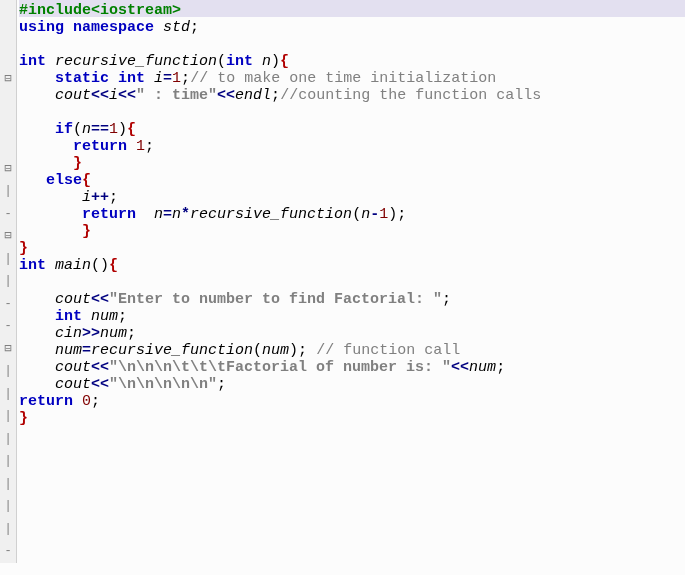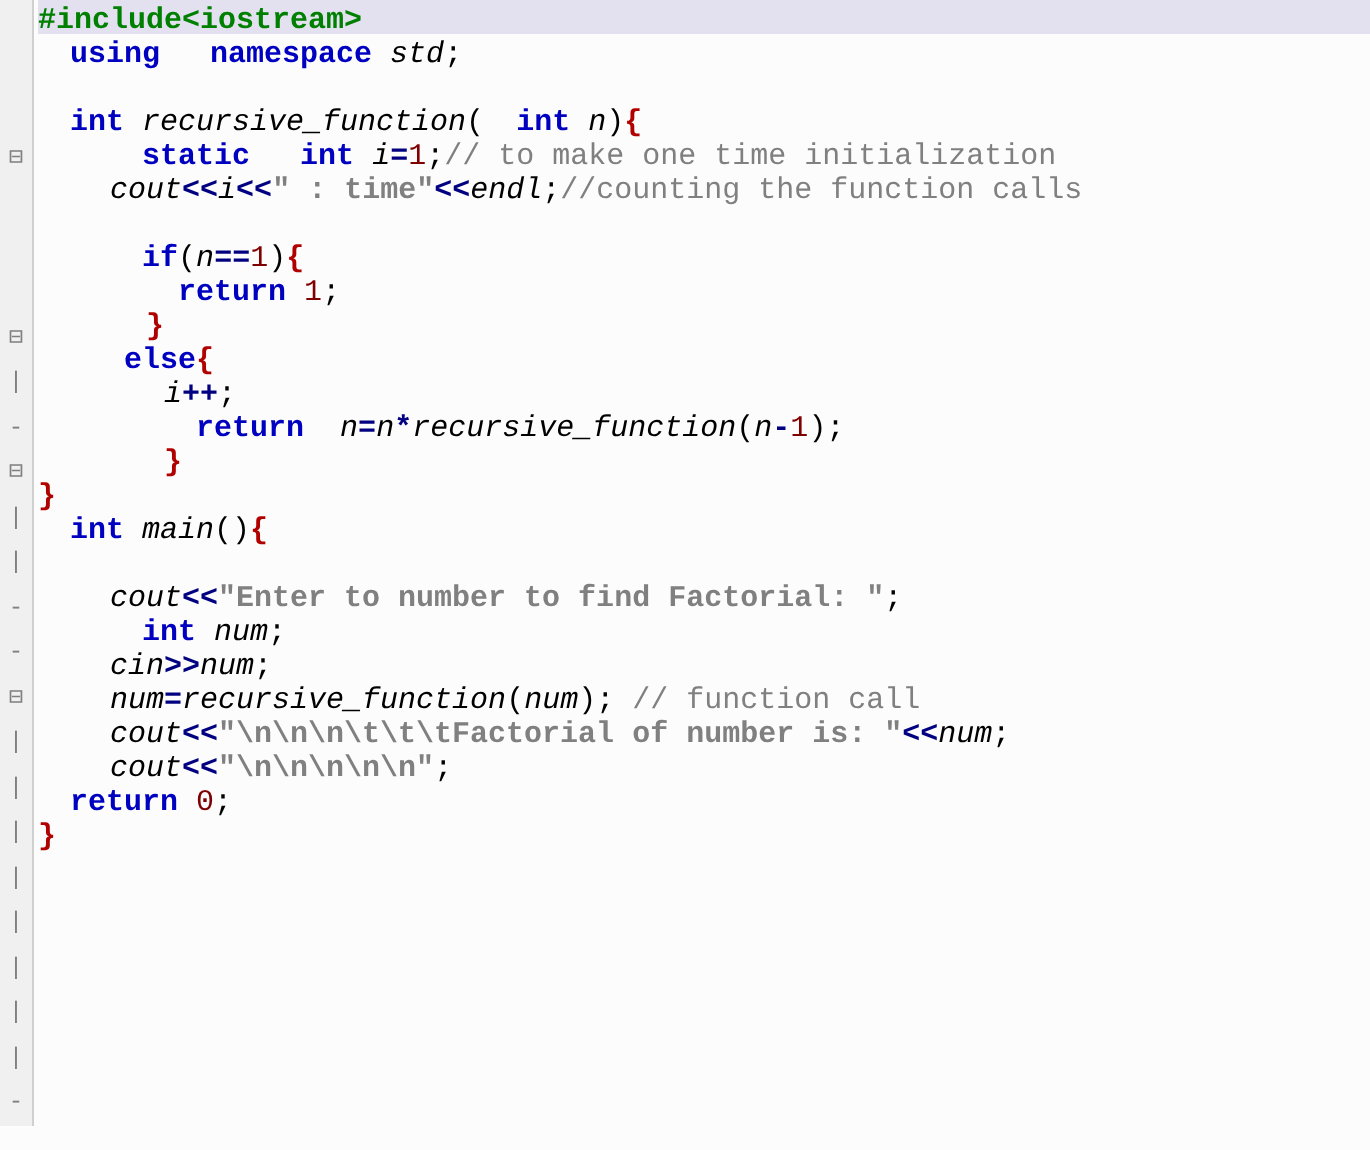--- a/index.html
+++ b/index.html
@@ -33,21 +33,21 @@
     flex: 1;
     white-space: pre;
   }
   .line {
     height: 17px;
     line-height: 22.5px;
   }
   .line.hl {
     background: #e3e0f0;
   }
-  .k { color: #0000c0; font-weight: bold; margin-left: 16px; }   
+  .k { color: #0000c0; font-weight: bold; }   
   .pp { color: #008000; font-weight: bold; }  
   .inc { color: #008000; font-weight: bold; } 
   .s { color: #808080; font-weight: bold; }   
   .c { color: #808080; }                       
   .n { color: #800000; }                       
   .op { color: #000080; font-weight: bold; }  
   .p { color: #000000; }                       
   .id { color: #000000; font-style: italic; }                      
   .brace { color: #b00000; font-weight: bold; }
 </style>

